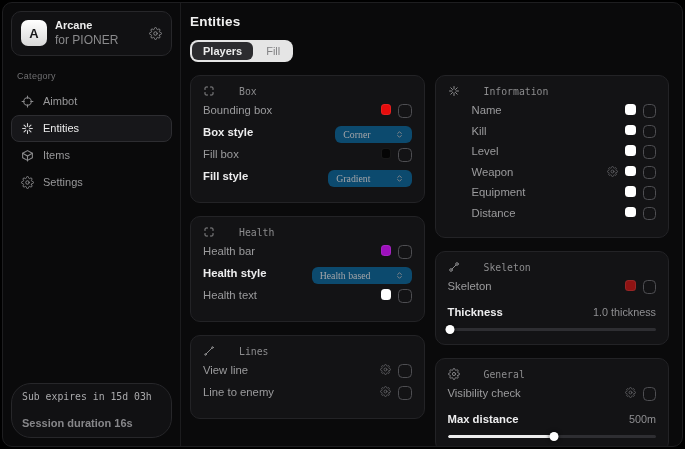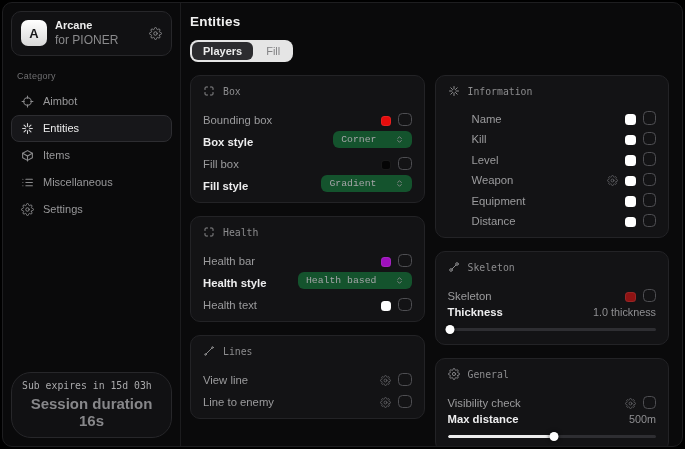--- a/index.html
+++ b/index.html
@@ -48,21 +48,21 @@
 
   .side-spacer { flex:1; }
   .footer-card {
     border:1px solid #27272a; background:#111113; border-radius:20px;
     padding:7px 10px 8px 10px;
   }
   .footer-line1 {
     font-family:"DejaVu Sans Mono", monospace;
     font-size:9.8px; color:#aaaaac; white-space:nowrap;
   }
-  .footer-line2 { font-size:15px; color:#87878a; font-weight:600; margin-top:4px;text-align:center; }
+  .footer-line2 { font-size:11px; color:#87878a; font-weight:600; margin-top:15px; }
 
   
   .main { flex:1; padding:11px 13px 12px 9px; display:flex; flex-direction:column; }
   .main-title { color:#f0f0f0; font-size:13.5px; font-weight:700; letter-spacing:.2px; }
   .tabs {
     margin-top:11px; align-self:flex-start; display:flex; gap:2px;
     background:#e5e5e5; border-radius:8px; padding:2px;
   }
   .tab {
     padding:3px 11px; border-radius:6px; font-size:11px; color:#828284; cursor:pointer;
@@ -70,44 +70,44 @@
   .tab.active { background:#2c2c2f; color:#ececec; font-weight:600; }
 
   .columns { display:flex; gap:10px; margin-top:13px; align-items:flex-start; }
   .col { flex:1; display:flex; flex-direction:column; gap:13px; min-width:0; }
 
   .card {
     background:#131315; border:1px solid #232326; border-radius:10px;
     padding:9px 12px 10px 12px;
   }
   .card-header {
-    display:flex; align-items:center; gap:8px; margin-bottom:7px;
+    display:flex; align-items:center; gap:24px; margin-bottom:7px;
     color:#8c8c8e; font-family:"DejaVu Sans Mono", monospace; font-size:9.8px;
   }
   .card-header .hicon { display:flex; color:#8c8c8e; }
 
-  .row { display:flex; align-items:flex-end; gap:7px; height:22px; }
+  .row { display:flex; align-items:flex-start; gap:7px; height:22px; }
   .card-info .row { height:20.5px;padding-left:24px; }
   .row-label { flex:1; font-size:11.3px; color:#9b9b9d; }
   .row-label.strong { color:#ededee; font-weight:700; }
 
   .swatch {
     width:10.5px; height:10.5px; border-radius:3.5px; flex:0 0 auto;
     border:1px solid rgba(255,255,255,0.08); cursor:pointer;
   }
   .checkbox {
     width:13.5px; height:13.5px; border-radius:4.5px; flex:0 0 auto;
     border:1.5px solid #4e4e52; background:transparent; cursor:pointer;
   }
   .mini-gear { display:flex; color:#646467; cursor:pointer; }
 
   .dropdown {
-    display:flex; align-items:center; gap:18px; cursor:pointer;
-    background:#14532d; border-radius:6px; padding:3px 8px;
-    font-family:Liberation Mono, monospace; font-size:9.8px; color:#a5a5a8;
+    display:flex; align-items:center; gap:24px; cursor:pointer;
+    background:#0c4a6e; border-radius:6px; padding:3px 8px;
+    font-family:Liberation Serif, serif; font-size:9.8px; color:#a5a5a8;
   }
   .dropdown .dicon { display:flex; color:#8a8a8c; }
 
   .slider-caption { display:flex; align-items:center; height:20px; }
   .slider-caption .cap-label { flex:1; font-size:11.3px; color:#ededee; font-weight:700; }
   .slider-caption .cap-value { font-size:10.8px; color:#8f8f92; }
   .slider { position:relative; height:10px; margin-top:2px; cursor:pointer; }
   .slider .track {
     position:absolute; left:0; right:0; top:3.5px; height:3px;
     background:#2e2e32; border-radius:3px; overflow:hidden;
@@ -205,28 +205,20 @@
           </span>
         <span>Entities</span>
       </div>
       <div class="nav-item">
         <span class="nicon">
           <svg width="13" height="13" viewBox="0 0 24 24">
               <use href="#i-package"></use>
             </svg>
           </span>
         <span>Items</span>
-      </div>
-      <div class="nav-item">
-        <span class="nicon">
-          <svg width="13" height="13" viewBox="0 0 24 24">
-              <use href="#i-list"></use>
-            </svg>
-          </span>
-        <span>Miscellaneous</span>
       </div>
       <div class="nav-item">
         <span class="nicon">
           <svg width="13" height="13" viewBox="0 0 24 24">
               <use href="#i-gear"></use>
             </svg>
           </span>
         <span>Settings</span>
       </div>
     </div>

